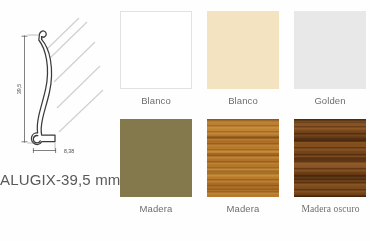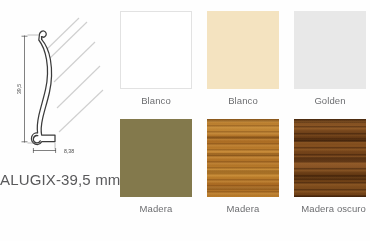--- a/index.html
+++ b/index.html
@@ -118,21 +118,21 @@
   }
 
   .swatch-label {
     margin-top: 6px;
     color: #6d6e71;
     font-size: 9.5px;
     line-height: 12px;
     letter-spacing: 0.1px;
   }
   .swatch-label.centered { text-align: center; }
-  .swatch-label.left     { text-align: right; padding-left: 1px; }
+  .swatch-label.left     { text-align: center; padding-left: 1px; font-family: Liberation Serif, serif; }
 </style>
 </head>
 <body>
 
 <div id="product-sheet">
 
   <div id="profile-panel">
 
     <svg id="profile-drawing" viewBox="0 0 118 166">
 

